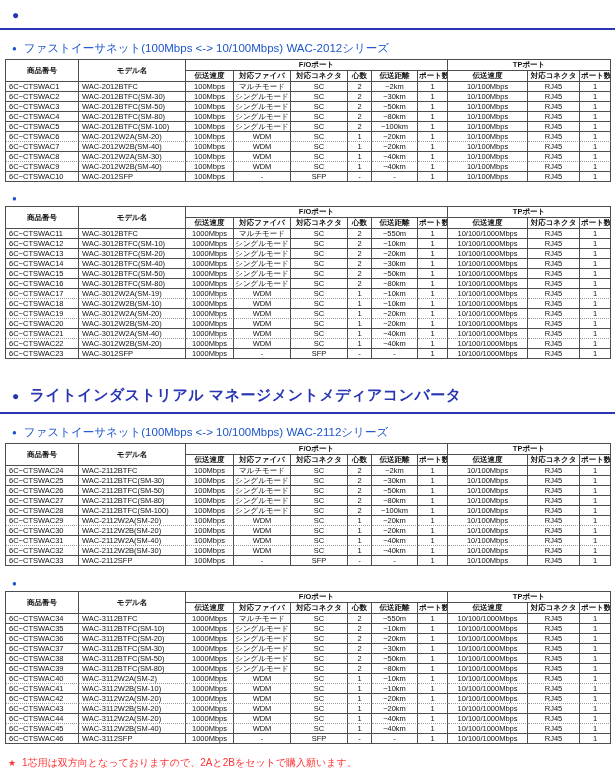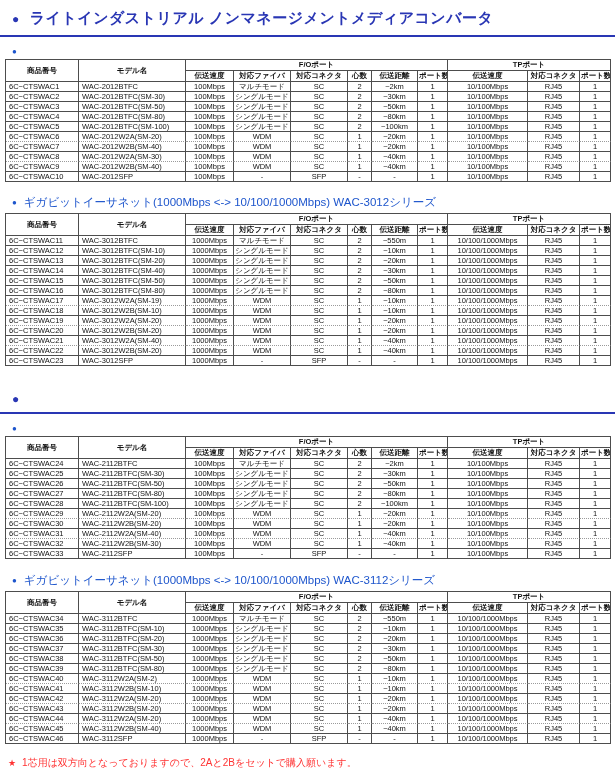--- a/index.html
+++ b/index.html
@@ -62,24 +62,196 @@
   }
   .footnote .star{font-size:9px;}
 </style>
 </head>
 <body>
 
 <div class="page">
 
   <div class="section-title">
     <span class="bullet">●</span>
-    <span>ライトインダストリアル ノンマネージメントメディアコンバータ</span>
   </div>
 
   <div class="sub-heading">
+    <span class="bullet">●</span>
+    <span>ファストイーサネット(100Mbps &lt;-&gt; 10/100Mbps) WAC-2012シリーズ</span>
+  </div>
+  <div class="tbl-wrap">
+      <table>
+        <colgroup>
+          <col style="width: 73px;">
+          <col style="width: 107px;">
+          <col style="width: 48px;">
+          <col style="width: 57px;">
+          <col style="width: 57px;">
+          <col style="width: 24px;">
+          <col style="width: 46px;">
+          <col style="width: 30px;">
+          <col style="width: 80px;">
+          <col style="width: 52px;">
+          <col style="width: 31px;">
+        </colgroup>
+        <thead>
+          <tr>
+            <th rowspan="2">商品番号</th>
+            <th rowspan="2">モデル名</th>
+            <th colspan="6">F/Oポート</th>
+            <th colspan="3">TPポート</th>
+          </tr>
+          <tr>
+            <th>伝送速度</th>
+            <th>対応ファイバ</th>
+            <th>対応コネクタ</th>
+            <th>心数</th>
+            <th>伝送距離</th>
+            <th>ポート数</th>
+            <th>伝送速度</th>
+            <th>対応コネクタ</th>
+            <th>ポート数</th>
+          </tr>
+        </thead>
+        <tbody>
+          <tr>
+            <td class="left">6C−CTSWAC1</td>
+            <td class="left">WAC-2012BTFC</td>
+            <td>100Mbps</td>
+            <td>マルチモード</td>
+            <td>SC</td>
+            <td>2</td>
+            <td>~2km</td>
+            <td>1</td>
+            <td>10/100Mbps</td>
+            <td>RJ45</td>
+            <td>1</td>
+          </tr>
+          <tr>
+            <td class="left">6C−CTSWAC2</td>
+            <td class="left">WAC-2012BTFC(SM-30)</td>
+            <td>100Mbps</td>
+            <td>シングルモード</td>
+            <td>SC</td>
+            <td>2</td>
+            <td>~30km</td>
+            <td>1</td>
+            <td>10/100Mbps</td>
+            <td>RJ45</td>
+            <td>1</td>
+          </tr>
+          <tr>
+            <td class="left">6C−CTSWAC3</td>
+            <td class="left">WAC-2012BTFC(SM-50)</td>
+            <td>100Mbps</td>
+            <td>シングルモード</td>
+            <td>SC</td>
+            <td>2</td>
+            <td>~50km</td>
+            <td>1</td>
+            <td>10/100Mbps</td>
+            <td>RJ45</td>
+            <td>1</td>
+          </tr>
+          <tr>
+            <td class="left">6C−CTSWAC4</td>
+            <td class="left">WAC-2012BTFC(SM-80)</td>
+            <td>100Mbps</td>
+            <td>シングルモード</td>
+            <td>SC</td>
+            <td>2</td>
+            <td>~80km</td>
+            <td>1</td>
+            <td>10/100Mbps</td>
+            <td>RJ45</td>
+            <td>1</td>
+          </tr>
+          <tr>
+            <td class="left">6C−CTSWAC5</td>
+            <td class="left">WAC-2012BTFC(SM-100)</td>
+            <td>100Mbps</td>
+            <td>シングルモード</td>
+            <td>SC</td>
+            <td>2</td>
+            <td>~100km</td>
+            <td>1</td>
+            <td>10/100Mbps</td>
+            <td>RJ45</td>
+            <td>1</td>
+          </tr>
+          <tr class="dotted">
+            <td class="left">6C−CTSWAC6</td>
+            <td class="left">WAC-2012W2A(SM-20)</td>
+            <td>100Mbps</td>
+            <td>WDM</td>
+            <td>SC</td>
+            <td>1</td>
+            <td>~20km</td>
+            <td>1</td>
+            <td>10/100Mbps</td>
+            <td>RJ45</td>
+            <td>1</td>
+          </tr>
+          <tr>
+            <td class="left">6C−CTSWAC7</td>
+            <td class="left">WAC-2012W2B(SM-40)</td>
+            <td>100Mbps</td>
+            <td>WDM</td>
+            <td>SC</td>
+            <td>1</td>
+            <td>~20km</td>
+            <td>1</td>
+            <td>10/100Mbps</td>
+            <td>RJ45</td>
+            <td>1</td>
+          </tr>
+          <tr class="dotted">
+            <td class="left">6C−CTSWAC8</td>
+            <td class="left">WAC-2012W2A(SM-30)</td>
+            <td>100Mbps</td>
+            <td>WDM</td>
+            <td>SC</td>
+            <td>1</td>
+            <td>~40km</td>
+            <td>1</td>
+            <td>10/100Mbps</td>
+            <td>RJ45</td>
+            <td>1</td>
+          </tr>
+          <tr>
+            <td class="left">6C−CTSWAC9</td>
+            <td class="left">WAC-2012W2B(SM-40)</td>
+            <td>100Mbps</td>
+            <td>WDM</td>
+            <td>SC</td>
+            <td>1</td>
+            <td>~40km</td>
+            <td>1</td>
+            <td>10/100Mbps</td>
+            <td>RJ45</td>
+            <td>1</td>
+          </tr>
+          <tr>
+            <td class="left">6C−CTSWAC10</td>
+            <td class="left">WAC-2012SFP</td>
+            <td>100Mbps</td>
+            <td>-</td>
+            <td>SFP</td>
+            <td>-</td>
+            <td>-</td>
+            <td>1</td>
+            <td>10/100Mbps</td>
+            <td>RJ45</td>
+            <td>1</td>
+          </tr>
+        </tbody>
+      </table>
+    </div>
+
+  <div class="sub-heading" style="margin-top:13px;">
     <span class="bullet">●</span>
   </div>
   <div class="tbl-wrap">
       <table>
         <colgroup>
           <col style="width: 73px;">
           <col style="width: 107px;">
           <col style="width: 48px;">
           <col style="width: 57px;">
           <col style="width: 57px;">
@@ -104,156 +276,200 @@
             <th>心数</th>
             <th>伝送距離</th>
             <th>ポート数</th>
             <th>伝送速度</th>
             <th>対応コネクタ</th>
             <th>ポート数</th>
           </tr>
         </thead>
         <tbody>
           <tr>
-            <td class="left">6C−CTSWAC1</td>
-            <td class="left">WAC-2012BTFC</td>
-            <td>100Mbps</td>
+            <td class="left">6C−CTSWAC11</td>
+            <td class="left">WAC-3012BTFC</td>
+            <td>1000Mbps</td>
             <td>マルチモード</td>
             <td>SC</td>
             <td>2</td>
-            <td>~2km</td>
-            <td>1</td>
-            <td>10/100Mbps</td>
-            <td>RJ45</td>
-            <td>1</td>
-          </tr>
-          <tr>
-            <td class="left">6C−CTSWAC2</td>
-            <td class="left">WAC-2012BTFC(SM-30)</td>
-            <td>100Mbps</td>
+            <td>~550m</td>
+            <td>1</td>
+            <td>10/100/1000Mbps</td>
+            <td>RJ45</td>
+            <td>1</td>
+          </tr>
+          <tr>
+            <td class="left">6C−CTSWAC12</td>
+            <td class="left">WAC-3012BTFC(SM-10)</td>
+            <td>1000Mbps</td>
+            <td>シングルモード</td>
+            <td>SC</td>
+            <td>2</td>
+            <td>~10km</td>
+            <td>1</td>
+            <td>10/100/1000Mbps</td>
+            <td>RJ45</td>
+            <td>1</td>
+          </tr>
+          <tr>
+            <td class="left">6C−CTSWAC13</td>
+            <td class="left">WAC-3012BTFC(SM-20)</td>
+            <td>1000Mbps</td>
+            <td>シングルモード</td>
+            <td>SC</td>
+            <td>2</td>
+            <td>~20km</td>
+            <td>1</td>
+            <td>10/100/1000Mbps</td>
+            <td>RJ45</td>
+            <td>1</td>
+          </tr>
+          <tr>
+            <td class="left">6C−CTSWAC14</td>
+            <td class="left">WAC-3012BTFC(SM-40)</td>
+            <td>1000Mbps</td>
             <td>シングルモード</td>
             <td>SC</td>
             <td>2</td>
             <td>~30km</td>
             <td>1</td>
-            <td>10/100Mbps</td>
-            <td>RJ45</td>
-            <td>1</td>
-          </tr>
-          <tr>
-            <td class="left">6C−CTSWAC3</td>
-            <td class="left">WAC-2012BTFC(SM-50)</td>
-            <td>100Mbps</td>
+            <td>10/100/1000Mbps</td>
+            <td>RJ45</td>
+            <td>1</td>
+          </tr>
+          <tr>
+            <td class="left">6C−CTSWAC15</td>
+            <td class="left">WAC-3012BTFC(SM-50)</td>
+            <td>1000Mbps</td>
             <td>シングルモード</td>
             <td>SC</td>
             <td>2</td>
             <td>~50km</td>
             <td>1</td>
-            <td>10/100Mbps</td>
-            <td>RJ45</td>
-            <td>1</td>
-          </tr>
-          <tr>
-            <td class="left">6C−CTSWAC4</td>
-            <td class="left">WAC-2012BTFC(SM-80)</td>
-            <td>100Mbps</td>
+            <td>10/100/1000Mbps</td>
+            <td>RJ45</td>
+            <td>1</td>
+          </tr>
+          <tr>
+            <td class="left">6C−CTSWAC16</td>
+            <td class="left">WAC-3012BTFC(SM-80)</td>
+            <td>1000Mbps</td>
             <td>シングルモード</td>
             <td>SC</td>
             <td>2</td>
             <td>~80km</td>
             <td>1</td>
-            <td>10/100Mbps</td>
-            <td>RJ45</td>
-            <td>1</td>
-          </tr>
-          <tr>
-            <td class="left">6C−CTSWAC5</td>
-            <td class="left">WAC-2012BTFC(SM-100)</td>
-            <td>100Mbps</td>
-            <td>シングルモード</td>
-            <td>SC</td>
-            <td>2</td>
-            <td>~100km</td>
-            <td>1</td>
-            <td>10/100Mbps</td>
-            <td>RJ45</td>
-            <td>1</td>
-          </tr>
-          <tr class="dotted">
-            <td class="left">6C−CTSWAC6</td>
-            <td class="left">WAC-2012W2A(SM-20)</td>
-            <td>100Mbps</td>
-            <td>WDM</td>
-            <td>SC</td>
-            <td>1</td>
-            <td>~20km</td>
-            <td>1</td>
-            <td>10/100Mbps</td>
-            <td>RJ45</td>
-            <td>1</td>
-          </tr>
-          <tr>
-            <td class="left">6C−CTSWAC7</td>
-            <td class="left">WAC-2012W2B(SM-40)</td>
-            <td>100Mbps</td>
-            <td>WDM</td>
-            <td>SC</td>
-            <td>1</td>
-            <td>~20km</td>
-            <td>1</td>
-            <td>10/100Mbps</td>
-            <td>RJ45</td>
-            <td>1</td>
-          </tr>
-          <tr class="dotted">
-            <td class="left">6C−CTSWAC8</td>
-            <td class="left">WAC-2012W2A(SM-30)</td>
-            <td>100Mbps</td>
+            <td>10/100/1000Mbps</td>
+            <td>RJ45</td>
+            <td>1</td>
+          </tr>
+          <tr class="dotted">
+            <td class="left">6C−CTSWAC17</td>
+            <td class="left">WAC-3012W2A(SM-19)</td>
+            <td>1000Mbps</td>
+            <td>WDM</td>
+            <td>SC</td>
+            <td>1</td>
+            <td>~10km</td>
+            <td>1</td>
+            <td>10/100/1000Mbps</td>
+            <td>RJ45</td>
+            <td>1</td>
+          </tr>
+          <tr>
+            <td class="left">6C−CTSWAC18</td>
+            <td class="left">WAC-3012W2B(SM-10)</td>
+            <td>1000Mbps</td>
+            <td>WDM</td>
+            <td>SC</td>
+            <td>1</td>
+            <td>~10km</td>
+            <td>1</td>
+            <td>10/100/1000Mbps</td>
+            <td>RJ45</td>
+            <td>1</td>
+          </tr>
+          <tr class="dotted">
+            <td class="left">6C−CTSWAC19</td>
+            <td class="left">WAC-3012W2A(SM-20)</td>
+            <td>1000Mbps</td>
+            <td>WDM</td>
+            <td>SC</td>
+            <td>1</td>
+            <td>~20km</td>
+            <td>1</td>
+            <td>10/100/1000Mbps</td>
+            <td>RJ45</td>
+            <td>1</td>
+          </tr>
+          <tr>
+            <td class="left">6C−CTSWAC20</td>
+            <td class="left">WAC-3012W2B(SM-20)</td>
+            <td>1000Mbps</td>
+            <td>WDM</td>
+            <td>SC</td>
+            <td>1</td>
+            <td>~20km</td>
+            <td>1</td>
+            <td>10/100/1000Mbps</td>
+            <td>RJ45</td>
+            <td>1</td>
+          </tr>
+          <tr class="dotted">
+            <td class="left">6C−CTSWAC21</td>
+            <td class="left">WAC-3012W2A(SM-40)</td>
+            <td>1000Mbps</td>
             <td>WDM</td>
             <td>SC</td>
             <td>1</td>
             <td>~40km</td>
             <td>1</td>
-            <td>10/100Mbps</td>
-            <td>RJ45</td>
-            <td>1</td>
-          </tr>
-          <tr>
-            <td class="left">6C−CTSWAC9</td>
-            <td class="left">WAC-2012W2B(SM-40)</td>
-            <td>100Mbps</td>
+            <td>10/100/1000Mbps</td>
+            <td>RJ45</td>
+            <td>1</td>
+          </tr>
+          <tr>
+            <td class="left">6C−CTSWAC22</td>
+            <td class="left">WAC-3012W2B(SM-20)</td>
+            <td>1000Mbps</td>
             <td>WDM</td>
             <td>SC</td>
             <td>1</td>
             <td>~40km</td>
             <td>1</td>
-            <td>10/100Mbps</td>
-            <td>RJ45</td>
-            <td>1</td>
-          </tr>
-          <tr>
-            <td class="left">6C−CTSWAC10</td>
-            <td class="left">WAC-2012SFP</td>
-            <td>100Mbps</td>
+            <td>10/100/1000Mbps</td>
+            <td>RJ45</td>
+            <td>1</td>
+          </tr>
+          <tr>
+            <td class="left">6C−CTSWAC23</td>
+            <td class="left">WAC-3012SFP</td>
+            <td>1000Mbps</td>
             <td>-</td>
             <td>SFP</td>
             <td>-</td>
             <td>-</td>
             <td>1</td>
-            <td>10/100Mbps</td>
+            <td>10/100/1000Mbps</td>
             <td>RJ45</td>
             <td>1</td>
           </tr>
         </tbody>
       </table>
     </div>
 
-  <div class="sub-heading" style="margin-top:13px;">
+  <div class="section-title second">
     <span class="bullet">●</span>
-    <span>ギガビットイーサネット(1000Mbps &lt;-&gt; 10/100/1000Mbps) WAC-3012シリーズ</span>
+    <span>ライトインダストリアル マネージメントメディアコンバータ</span>
+  </div>
+
+  <div class="sub-heading">
+    <span class="bullet">●</span>
+    <span>ファストイーサネット(100Mbps &lt;-&gt; 10/100Mbps) WAC-2112シリーズ</span>
   </div>
   <div class="tbl-wrap">
       <table>
         <colgroup>
           <col style="width: 73px;">
           <col style="width: 107px;">
           <col style="width: 48px;">
           <col style="width: 57px;">
           <col style="width: 57px;">
           <col style="width: 24px;">
@@ -277,197 +493,154 @@
             <th>心数</th>
             <th>伝送距離</th>
             <th>ポート数</th>
             <th>伝送速度</th>
             <th>対応コネクタ</th>
             <th>ポート数</th>
           </tr>
         </thead>
         <tbody>
           <tr>
-            <td class="left">6C−CTSWAC11</td>
-            <td class="left">WAC-3012BTFC</td>
-            <td>1000Mbps</td>
+            <td class="left">6C−CTSWAC24</td>
+            <td class="left">WAC-2112BTFC</td>
+            <td>100Mbps</td>
             <td>マルチモード</td>
             <td>SC</td>
             <td>2</td>
-            <td>~550m</td>
-            <td>1</td>
-            <td>10/100/1000Mbps</td>
-            <td>RJ45</td>
-            <td>1</td>
-          </tr>
-          <tr>
-            <td class="left">6C−CTSWAC12</td>
-            <td class="left">WAC-3012BTFC(SM-10)</td>
-            <td>1000Mbps</td>
-            <td>シングルモード</td>
-            <td>SC</td>
-            <td>2</td>
-            <td>~10km</td>
-            <td>1</td>
-            <td>10/100/1000Mbps</td>
-            <td>RJ45</td>
-            <td>1</td>
-          </tr>
-          <tr>
-            <td class="left">6C−CTSWAC13</td>
-            <td class="left">WAC-3012BTFC(SM-20)</td>
-            <td>1000Mbps</td>
-            <td>シングルモード</td>
-            <td>SC</td>
-            <td>2</td>
-            <td>~20km</td>
-            <td>1</td>
-            <td>10/100/1000Mbps</td>
-            <td>RJ45</td>
-            <td>1</td>
-          </tr>
-          <tr>
-            <td class="left">6C−CTSWAC14</td>
-            <td class="left">WAC-3012BTFC(SM-40)</td>
-            <td>1000Mbps</td>
+            <td>~2km</td>
+            <td>1</td>
+            <td>10/100Mbps</td>
+            <td>RJ45</td>
+            <td>1</td>
+          </tr>
+          <tr>
+            <td class="left">6C−CTSWAC25</td>
+            <td class="left">WAC-2112BTFC(SM-30)</td>
+            <td>100Mbps</td>
             <td>シングルモード</td>
             <td>SC</td>
             <td>2</td>
             <td>~30km</td>
             <td>1</td>
-            <td>10/100/1000Mbps</td>
-            <td>RJ45</td>
-            <td>1</td>
-          </tr>
-          <tr>
-            <td class="left">6C−CTSWAC15</td>
-            <td class="left">WAC-3012BTFC(SM-50)</td>
-            <td>1000Mbps</td>
+            <td>10/100Mbps</td>
+            <td>RJ45</td>
+            <td>1</td>
+          </tr>
+          <tr>
+            <td class="left">6C−CTSWAC26</td>
+            <td class="left">WAC-2112BTFC(SM-50)</td>
+            <td>100Mbps</td>
             <td>シングルモード</td>
             <td>SC</td>
             <td>2</td>
             <td>~50km</td>
             <td>1</td>
-            <td>10/100/1000Mbps</td>
-            <td>RJ45</td>
-            <td>1</td>
-          </tr>
-          <tr>
-            <td class="left">6C−CTSWAC16</td>
-            <td class="left">WAC-3012BTFC(SM-80)</td>
-            <td>1000Mbps</td>
+            <td>10/100Mbps</td>
+            <td>RJ45</td>
+            <td>1</td>
+          </tr>
+          <tr>
+            <td class="left">6C−CTSWAC27</td>
+            <td class="left">WAC-2112BTFC(SM-80)</td>
+            <td>100Mbps</td>
             <td>シングルモード</td>
             <td>SC</td>
             <td>2</td>
             <td>~80km</td>
             <td>1</td>
-            <td>10/100/1000Mbps</td>
-            <td>RJ45</td>
-            <td>1</td>
-          </tr>
-          <tr class="dotted">
-            <td class="left">6C−CTSWAC17</td>
-            <td class="left">WAC-3012W2A(SM-19)</td>
-            <td>1000Mbps</td>
-            <td>WDM</td>
-            <td>SC</td>
-            <td>1</td>
-            <td>~10km</td>
-            <td>1</td>
-            <td>10/100/1000Mbps</td>
-            <td>RJ45</td>
-            <td>1</td>
-          </tr>
-          <tr>
-            <td class="left">6C−CTSWAC18</td>
-            <td class="left">WAC-3012W2B(SM-10)</td>
-            <td>1000Mbps</td>
-            <td>WDM</td>
-            <td>SC</td>
-            <td>1</td>
-            <td>~10km</td>
-            <td>1</td>
-            <td>10/100/1000Mbps</td>
-            <td>RJ45</td>
-            <td>1</td>
-          </tr>
-          <tr class="dotted">
-            <td class="left">6C−CTSWAC19</td>
-            <td class="left">WAC-3012W2A(SM-20)</td>
-            <td>1000Mbps</td>
-            <td>WDM</td>
-            <td>SC</td>
-            <td>1</td>
-            <td>~20km</td>
-            <td>1</td>
-            <td>10/100/1000Mbps</td>
-            <td>RJ45</td>
-            <td>1</td>
-          </tr>
-          <tr>
-            <td class="left">6C−CTSWAC20</td>
-            <td class="left">WAC-3012W2B(SM-20)</td>
-            <td>1000Mbps</td>
-            <td>WDM</td>
-            <td>SC</td>
-            <td>1</td>
-            <td>~20km</td>
-            <td>1</td>
-            <td>10/100/1000Mbps</td>
-            <td>RJ45</td>
-            <td>1</td>
-          </tr>
-          <tr class="dotted">
-            <td class="left">6C−CTSWAC21</td>
-            <td class="left">WAC-3012W2A(SM-40)</td>
-            <td>1000Mbps</td>
+            <td>10/100Mbps</td>
+            <td>RJ45</td>
+            <td>1</td>
+          </tr>
+          <tr>
+            <td class="left">6C−CTSWAC28</td>
+            <td class="left">WAC-2112BTFC(SM-100)</td>
+            <td>100Mbps</td>
+            <td>シングルモード</td>
+            <td>SC</td>
+            <td>2</td>
+            <td>~100km</td>
+            <td>1</td>
+            <td>10/100Mbps</td>
+            <td>RJ45</td>
+            <td>1</td>
+          </tr>
+          <tr class="dotted">
+            <td class="left">6C−CTSWAC29</td>
+            <td class="left">WAC-2112W2A(SM-20)</td>
+            <td>100Mbps</td>
+            <td>WDM</td>
+            <td>SC</td>
+            <td>1</td>
+            <td>~20km</td>
+            <td>1</td>
+            <td>10/100Mbps</td>
+            <td>RJ45</td>
+            <td>1</td>
+          </tr>
+          <tr>
+            <td class="left">6C−CTSWAC30</td>
+            <td class="left">WAC-2112W2B(SM-20)</td>
+            <td>100Mbps</td>
+            <td>WDM</td>
+            <td>SC</td>
+            <td>1</td>
+            <td>~20km</td>
+            <td>1</td>
+            <td>10/100Mbps</td>
+            <td>RJ45</td>
+            <td>1</td>
+          </tr>
+          <tr class="dotted">
+            <td class="left">6C−CTSWAC31</td>
+            <td class="left">WAC-2112W2A(SM-40)</td>
+            <td>100Mbps</td>
             <td>WDM</td>
             <td>SC</td>
             <td>1</td>
             <td>~40km</td>
             <td>1</td>
-            <td>10/100/1000Mbps</td>
-            <td>RJ45</td>
-            <td>1</td>
-          </tr>
-          <tr>
-            <td class="left">6C−CTSWAC22</td>
-            <td class="left">WAC-3012W2B(SM-20)</td>
-            <td>1000Mbps</td>
+            <td>10/100Mbps</td>
+            <td>RJ45</td>
+            <td>1</td>
+          </tr>
+          <tr>
+            <td class="left">6C−CTSWAC32</td>
+            <td class="left">WAC-2112W2B(SM-30)</td>
+            <td>100Mbps</td>
             <td>WDM</td>
             <td>SC</td>
             <td>1</td>
             <td>~40km</td>
             <td>1</td>
-            <td>10/100/1000Mbps</td>
-            <td>RJ45</td>
-            <td>1</td>
-          </tr>
-          <tr>
-            <td class="left">6C−CTSWAC23</td>
-            <td class="left">WAC-3012SFP</td>
-            <td>1000Mbps</td>
+            <td>10/100Mbps</td>
+            <td>RJ45</td>
+            <td>1</td>
+          </tr>
+          <tr>
+            <td class="left">6C−CTSWAC33</td>
+            <td class="left">WAC-2112SFP</td>
+            <td>100Mbps</td>
             <td>-</td>
             <td>SFP</td>
             <td>-</td>
             <td>-</td>
             <td>1</td>
-            <td>10/100/1000Mbps</td>
+            <td>10/100Mbps</td>
             <td>RJ45</td>
             <td>1</td>
           </tr>
         </tbody>
       </table>
     </div>
 
-  <div class="section-title second">
-    <span class="bullet">●</span>
-  </div>
-
-  <div class="sub-heading">
+  <div class="sub-heading" style="margin-top:14px;">
     <span class="bullet">●</span>
   </div>
   <div class="tbl-wrap">
       <table>
         <colgroup>
           <col style="width: 73px;">
           <col style="width: 107px;">
           <col style="width: 48px;">
           <col style="width: 57px;">
           <col style="width: 57px;">
@@ -492,193 +665,20 @@
             <th>心数</th>
             <th>伝送距離</th>
             <th>ポート数</th>
             <th>伝送速度</th>
             <th>対応コネクタ</th>
             <th>ポート数</th>
           </tr>
         </thead>
         <tbody>
           <tr>
-            <td class="left">6C−CTSWAC24</td>
-            <td class="left">WAC-2112BTFC</td>
-            <td>100Mbps</td>
-            <td>マルチモード</td>
-            <td>SC</td>
-            <td>2</td>
-            <td>~2km</td>
-            <td>1</td>
-            <td>10/100Mbps</td>
-            <td>RJ45</td>
-            <td>1</td>
-          </tr>
-          <tr>
-            <td class="left">6C−CTSWAC25</td>
-            <td class="left">WAC-2112BTFC(SM-30)</td>
-            <td>100Mbps</td>
-            <td>シングルモード</td>
-            <td>SC</td>
-            <td>2</td>
-            <td>~30km</td>
-            <td>1</td>
-            <td>10/100Mbps</td>
-            <td>RJ45</td>
-            <td>1</td>
-          </tr>
-          <tr>
-            <td class="left">6C−CTSWAC26</td>
-            <td class="left">WAC-2112BTFC(SM-50)</td>
-            <td>100Mbps</td>
-            <td>シングルモード</td>
-            <td>SC</td>
-            <td>2</td>
-            <td>~50km</td>
-            <td>1</td>
-            <td>10/100Mbps</td>
-            <td>RJ45</td>
-            <td>1</td>
-          </tr>
-          <tr>
-            <td class="left">6C−CTSWAC27</td>
-            <td class="left">WAC-2112BTFC(SM-80)</td>
-            <td>100Mbps</td>
-            <td>シングルモード</td>
-            <td>SC</td>
-            <td>2</td>
-            <td>~80km</td>
-            <td>1</td>
-            <td>10/100Mbps</td>
-            <td>RJ45</td>
-            <td>1</td>
-          </tr>
-          <tr>
-            <td class="left">6C−CTSWAC28</td>
-            <td class="left">WAC-2112BTFC(SM-100)</td>
-            <td>100Mbps</td>
-            <td>シングルモード</td>
-            <td>SC</td>
-            <td>2</td>
-            <td>~100km</td>
-            <td>1</td>
-            <td>10/100Mbps</td>
-            <td>RJ45</td>
-            <td>1</td>
-          </tr>
-          <tr class="dotted">
-            <td class="left">6C−CTSWAC29</td>
-            <td class="left">WAC-2112W2A(SM-20)</td>
-            <td>100Mbps</td>
-            <td>WDM</td>
-            <td>SC</td>
-            <td>1</td>
-            <td>~20km</td>
-            <td>1</td>
-            <td>10/100Mbps</td>
-            <td>RJ45</td>
-            <td>1</td>
-          </tr>
-          <tr>
-            <td class="left">6C−CTSWAC30</td>
-            <td class="left">WAC-2112W2B(SM-20)</td>
-            <td>100Mbps</td>
-            <td>WDM</td>
-            <td>SC</td>
-            <td>1</td>
-            <td>~20km</td>
-            <td>1</td>
-            <td>10/100Mbps</td>
-            <td>RJ45</td>
-            <td>1</td>
-          </tr>
-          <tr class="dotted">
-            <td class="left">6C−CTSWAC31</td>
-            <td class="left">WAC-2112W2A(SM-40)</td>
-            <td>100Mbps</td>
-            <td>WDM</td>
-            <td>SC</td>
-            <td>1</td>
-            <td>~40km</td>
-            <td>1</td>
-            <td>10/100Mbps</td>
-            <td>RJ45</td>
-            <td>1</td>
-          </tr>
-          <tr>
-            <td class="left">6C−CTSWAC32</td>
-            <td class="left">WAC-2112W2B(SM-30)</td>
-            <td>100Mbps</td>
-            <td>WDM</td>
-            <td>SC</td>
-            <td>1</td>
-            <td>~40km</td>
-            <td>1</td>
-            <td>10/100Mbps</td>
-            <td>RJ45</td>
-            <td>1</td>
-          </tr>
-          <tr>
-            <td class="left">6C−CTSWAC33</td>
-            <td class="left">WAC-2112SFP</td>
-            <td>100Mbps</td>
-            <td>-</td>
-            <td>SFP</td>
-            <td>-</td>
-            <td>-</td>
-            <td>1</td>
-            <td>10/100Mbps</td>
-            <td>RJ45</td>
-            <td>1</td>
-          </tr>
-        </tbody>
-      </table>
-    </div>
-
-  <div class="sub-heading" style="margin-top:14px;">
-    <span class="bullet">●</span>
-    <span>ギガビットイーサネット(1000Mbps &lt;-&gt; 10/100/1000Mbps) WAC-3112シリーズ</span>
-  </div>
-  <div class="tbl-wrap">
-      <table>
-        <colgroup>
-          <col style="width: 73px;">
-          <col style="width: 107px;">
-          <col style="width: 48px;">
-          <col style="width: 57px;">
-          <col style="width: 57px;">
-          <col style="width: 24px;">
-          <col style="width: 46px;">
-          <col style="width: 30px;">
-          <col style="width: 80px;">
-          <col style="width: 52px;">
-          <col style="width: 31px;">
-        </colgroup>
-        <thead>
-          <tr>
-            <th rowspan="2">商品番号</th>
-            <th rowspan="2">モデル名</th>
-            <th colspan="6">F/Oポート</th>
-            <th colspan="3">TPポート</th>
-          </tr>
-          <tr>
-            <th>伝送速度</th>
-            <th>対応ファイバ</th>
-            <th>対応コネクタ</th>
-            <th>心数</th>
-            <th>伝送距離</th>
-            <th>ポート数</th>
-            <th>伝送速度</th>
-            <th>対応コネクタ</th>
-            <th>ポート数</th>
-          </tr>
-        </thead>
-        <tbody>
-          <tr>
             <td class="left">6C−CTSWAC34</td>
             <td class="left">WAC-3112BTFC</td>
             <td>1000Mbps</td>
             <td>マルチモード</td>
             <td>SC</td>
             <td>2</td>
             <td>~550m</td>
             <td>1</td>
             <td>10/100/1000Mbps</td>
             <td>RJ45</td>

